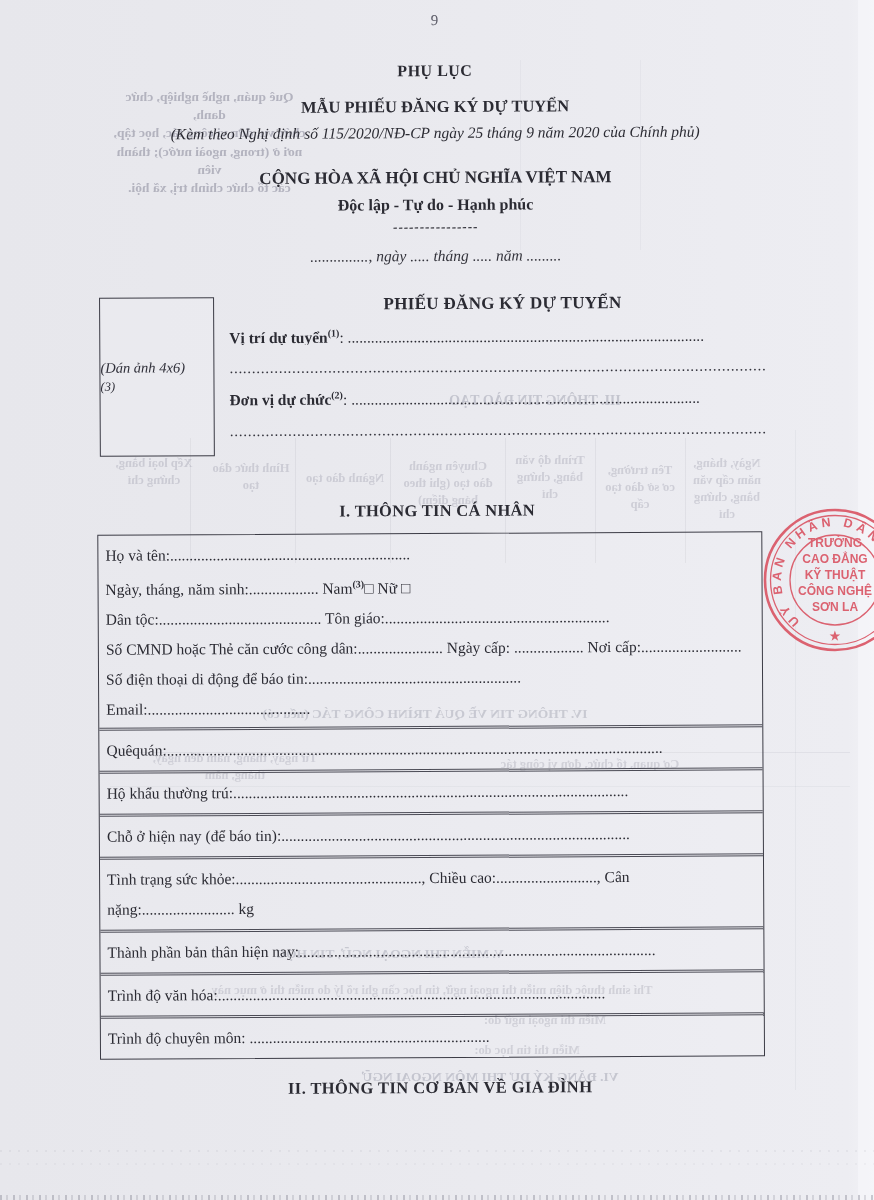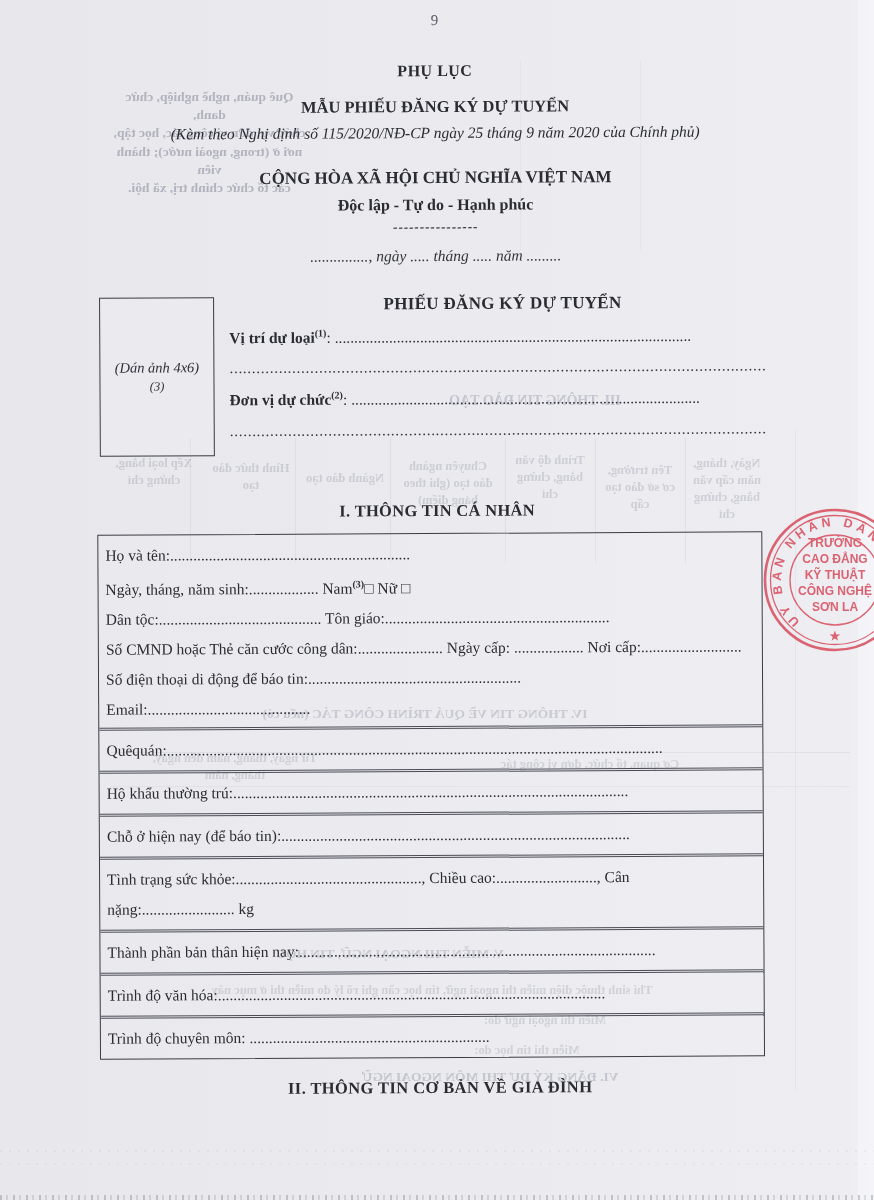--- a/index.html
+++ b/index.html
@@ -19,21 +19,21 @@
   .hdr .it{ font-style:italic; font-size:15.5px; margin-top:2px;}
   .nat{ text-align:center; margin-top:20px; line-height:1.5;}
   .nat .country{ font-weight:bold; font-size:17px;}
   .nat .motto{ font-weight:bold; font-size:16px; margin-top:2px;}
   .nat .dash{ font-weight:bold; letter-spacing:1px; font-size:13px; margin-top:0px;}
   .nat .date{ font-style:italic; font-size:15.5px; margin-top:8px; color:#33333b;}
   .regarea{ position:relative; margin:26px 97px 0 100px; min-height:165px;}
   .photobox{
     position:absolute; left:0; top:2px; width:113px; height:157px;
     border:1.6px solid #3a3a44; background:rgba(255,255,255,.12);
-    display:flex; flex-direction:column; align-items:center; justify-content:center;
+    display:flex; flex-direction:column; justify-content:center;
     font-size:14.5px; font-style:italic; color:#30303a;
   }
   .photobox .n3{ font-size:12.5px; margin-top:3px;}
   .regtext{ margin-left:130px;}
   .regtitle{ text-align:center; font-weight:bold; font-size:17px; letter-spacing:.3px; margin-top:4px;}
   .fl{ font-size:15.5px; line-height:1.0; margin-top:14px; white-space:nowrap; overflow:hidden;}
   .fl b{ font-size:15.5px;}
   .dotline{ font-size:15.5px; margin-top:14px; white-space:nowrap; overflow:hidden; letter-spacing:.6px; color:#34343d;}
   sup{ font-size:10px; font-weight:bold;}
   .s1title{ text-align:center; font-weight:bold; font-size:16.5px; margin-top:42px; letter-spacing:.3px;}
@@ -125,21 +125,21 @@
       <div class="date">..............., ngày ..... tháng ..... năm .........</div>
     </div>
 
     <div class="regarea">
       <div class="photobox">
         <div>(Dán ảnh 4x6)</div>
         <div class="n3">(3)</div>
       </div>
       <div class="regtext">
         <div class="regtitle">PHIẾU ĐĂNG KÝ DỰ TUYỂN</div>
-        <div class="fl"><b>Vị trí dự loại</b><sup>(1)</sup><span>: ............................................................................................</span></div>
+        <div class="fl"><b>Vị trí dự tuyển</b><sup>(1)</sup><span>: ............................................................................................</span></div>
         <div class="dotline">........................................................................................................................</div>
         <div class="fl"><b>Đơn vị dự chức</b><sup>(2)</sup><span>: ..........................................................................................</span></div>
         <div class="dotline">........................................................................................................................</div>
       </div>
     </div>
 
     <div class="s1title">I. THÔNG TIN CÁ NHÂN</div>
 
     <div class="pbox">
       <div class="cell1">

